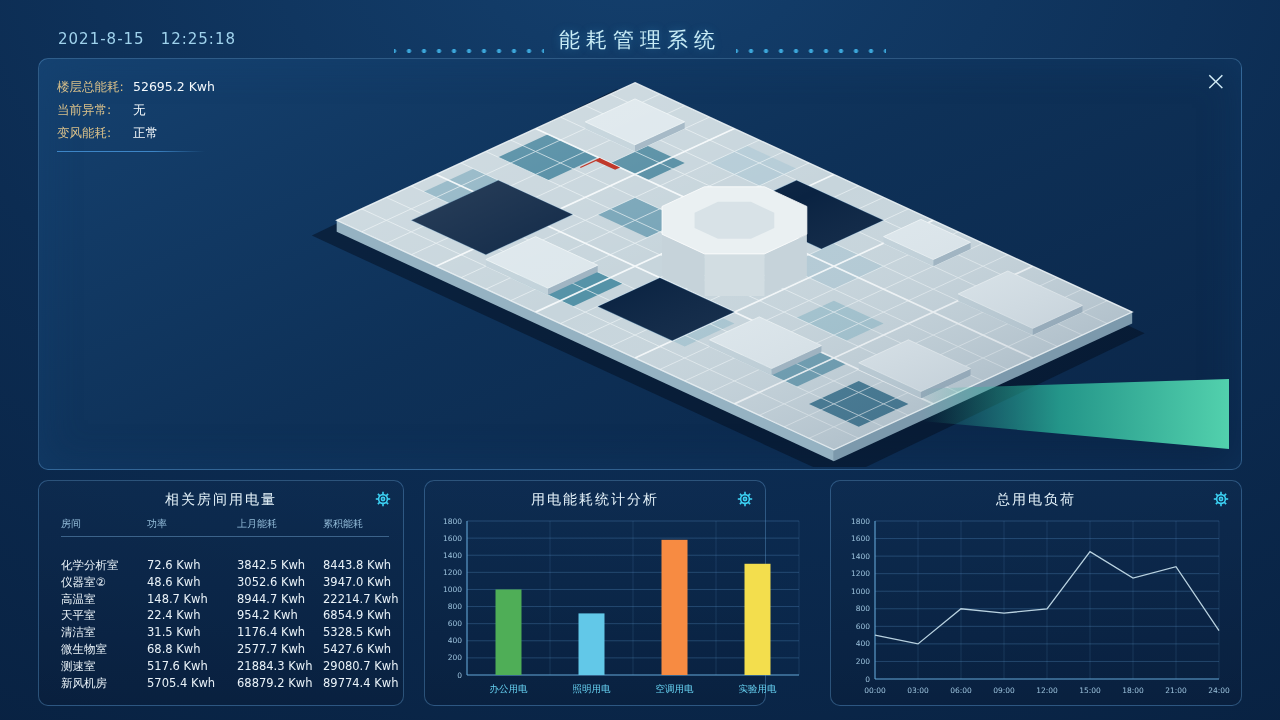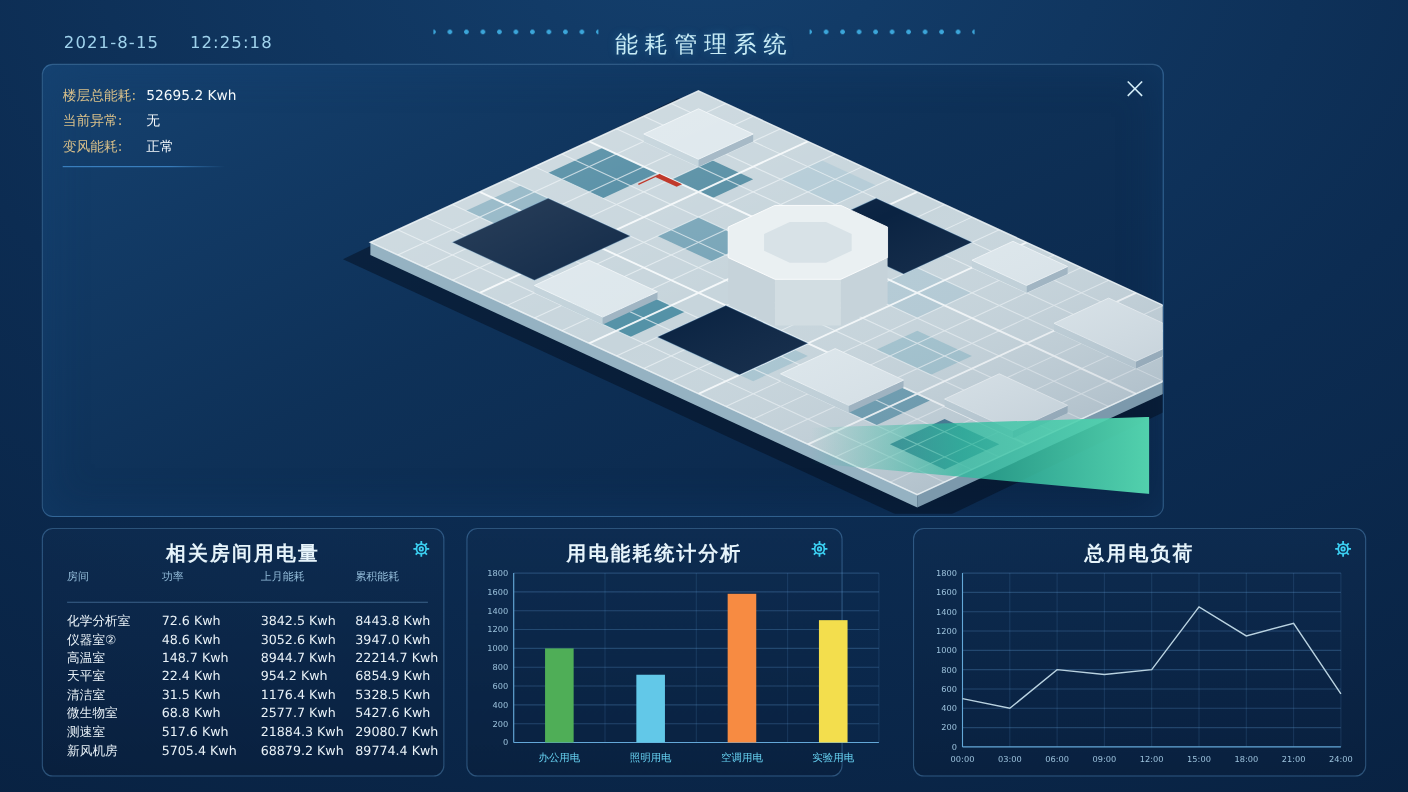--- a/index.html
+++ b/index.html
@@ -5,55 +5,55 @@
   *{margin:0;padding:0;box-sizing:border-box}
   html,body{width:1280px;height:720px;overflow:hidden}
   body{
     position:relative;
     font-family:"DejaVu Sans","Liberation Sans",sans-serif;
     background:radial-gradient(120% 150% at 50% -10%, #14406e 0%, #0c2c52 48%, #071e3c 100%);
     color:#eaf4fa;
   }
   
   .datetime{position:absolute;left:58px;top:30px;font-size:15px;color:#9fd2ec;letter-spacing:1px}
-  .datetime .time{margin-left:28px}
-  .title-row{position:absolute;left:0;top:26px;width:100%;display:flex;align-items:flex-start;justify-content:center;gap:15px}
+  .datetime .time{margin-left:16px}
+  .title-row{position:absolute;left:0;top:26px;width:100%;display:flex;align-items:flex-end;justify-content:center;gap:15px}
   .page-title{font-size:21px;font-weight:500;color:#c8ecf6;letter-spacing:6px;text-shadow:0 0 8px rgba(60,180,240,.35)}
   .dots{width:150px;height:6px;
     background-image:radial-gradient(circle,rgba(62,172,224,.95) 1.8px,rgba(62,172,224,0) 2.4px);
     background-size:15px 6px;background-position:center}
   
   .panel{position:absolute;border:1px solid rgba(110,175,230,.35);border-radius:10px}
-  .scene{left:38px;top:58px;width:1020px;height:412px;overflow:hidden;
+  .scene{left:38px;top:58px;width:1204px;height:412px;overflow:hidden;
     background:linear-gradient(155deg,#15416f 0%,#0e3158 48%,#0a2547 100%);
     box-shadow:inset 0 0 40px rgba(20,70,120,.35)}
   .sub{top:480px;height:226px;background:linear-gradient(180deg,rgba(16,45,82,.55),rgba(9,30,58,.55))}
   #roomPanel{left:38px;width:366px}
   #barPanel{left:424px;width:342px}
   #linePanel{left:830px;width:412px}
   .sub h2{position:absolute;top:10px;left:0;width:100%;text-align:center;
-    font-size:18px;font-weight:700;color:#e6f4fb;letter-spacing:2px}
+    font-size:14px;font-weight:400;color:#e6f4fb;letter-spacing:2px}
   .gear{position:absolute;top:10px;right:12px;width:16px;height:16px;cursor:pointer;display:block}
   
   .stats{position:absolute;left:18px;top:16px;z-index:3}
   .stat-row{display:flex;font-size:12.5px;line-height:23px}
   .stat-label{color:#d9c08a;width:76px}
   .stat-value{color:#f4f9fc}
   .stat-underline{width:148px;height:1px;margin-top:7px;
     background:linear-gradient(90deg,#3d85c6 65%,rgba(61,133,198,0))}
   .close-btn{position:absolute;top:8px;right:14px;z-index:4;background:none;border:none;
     font-size:27px;font-weight:300;color:#d5eef8;cursor:pointer;line-height:1;font-family:inherit}
   #buildingSvg{position:absolute;left:56px;top:16px;width:1080px;height:392px}
   .energy-bar{position:absolute;right:12px;top:320px;width:308px;height:70px;z-index:2;
     background:linear-gradient(to right,rgba(40,170,150,0),rgba(44,186,158,.75) 45%,rgba(86,218,178,.95));
     clip-path:polygon(0 14%,100% 0,100% 100%,0 60%)}
   
   .table{position:absolute;left:22px;right:14px;top:36px;font-size:11.5px}
   .thead,.trow{display:grid;grid-template-columns:86px 90px 86px 1fr;align-items:center}
-  .thead{font-size:10px;color:#93bcd9;padding-bottom:16px;border-bottom:1px solid rgba(120,170,215,.45);margin-bottom:8px}
+  .thead{font-size:10px;color:#93bcd9;padding-bottom:5px;border-bottom:1px solid rgba(120,170,215,.45);margin-bottom:20px}
   .trow{line-height:16.8px;color:#e9f2f8;white-space:nowrap}
   
   #barChart{position:absolute;left:8px;top:30px}
   #lineChart{position:absolute;left:10px;top:30px}
   svg text{font-family:"DejaVu Sans","Liberation Sans",sans-serif}
 </style>
 </head>
 <body>
 
 <div class="screen">

